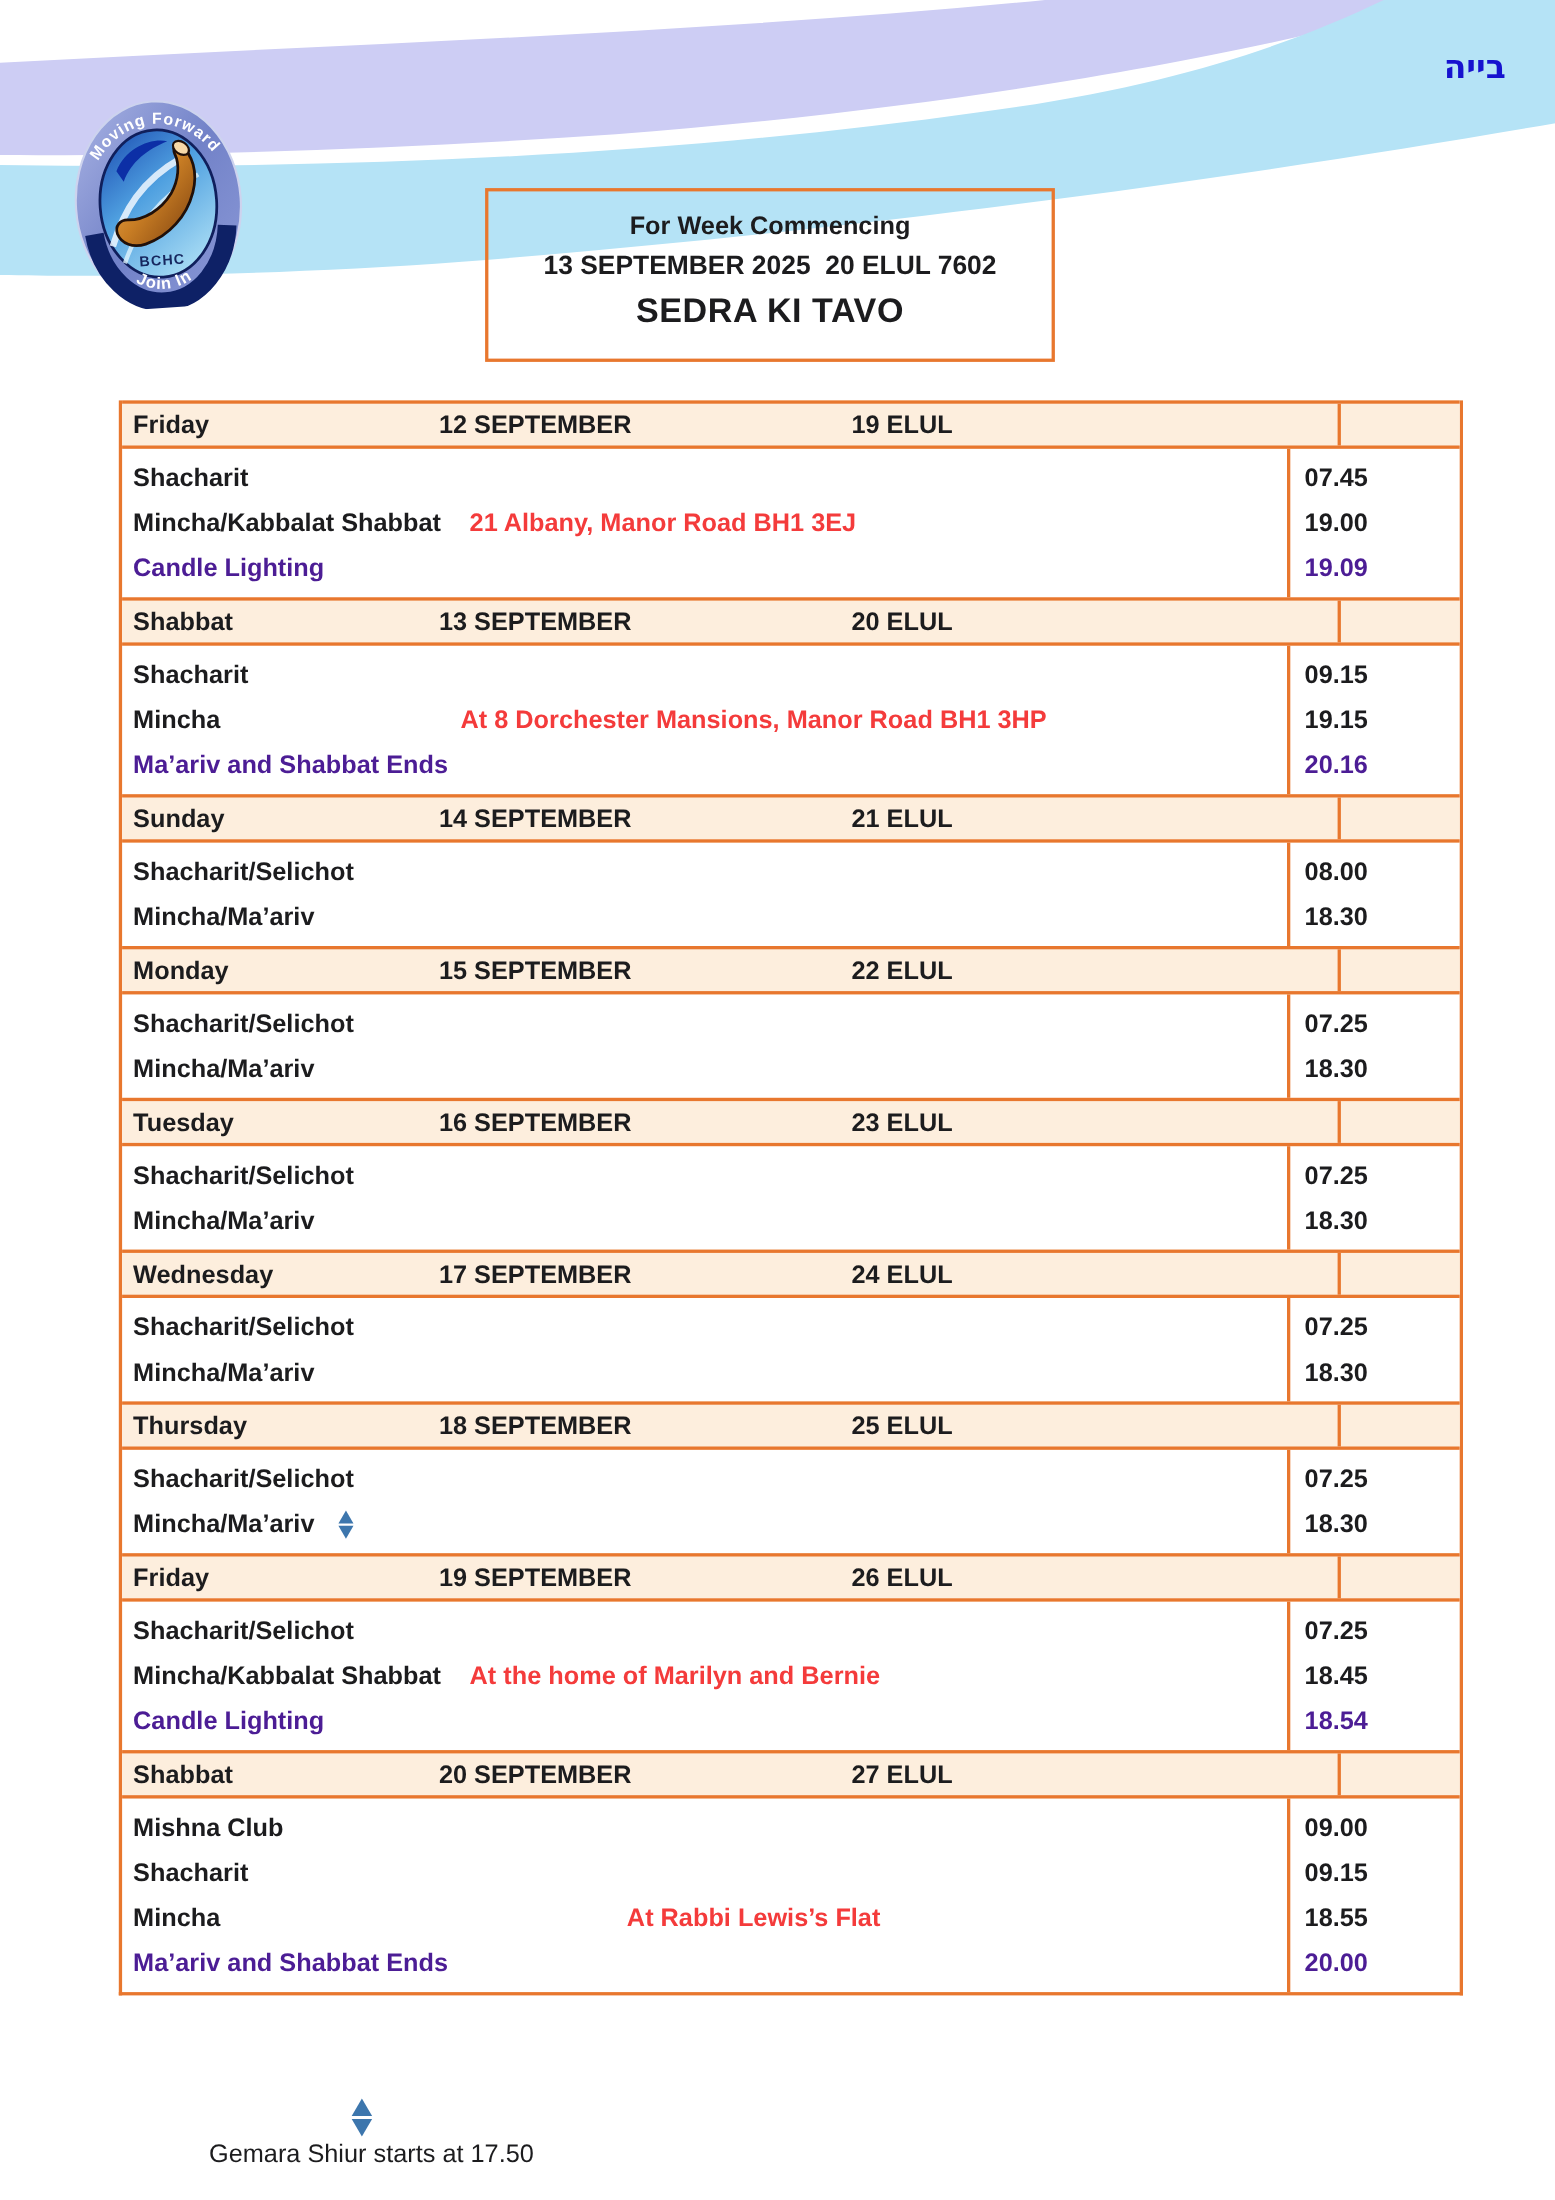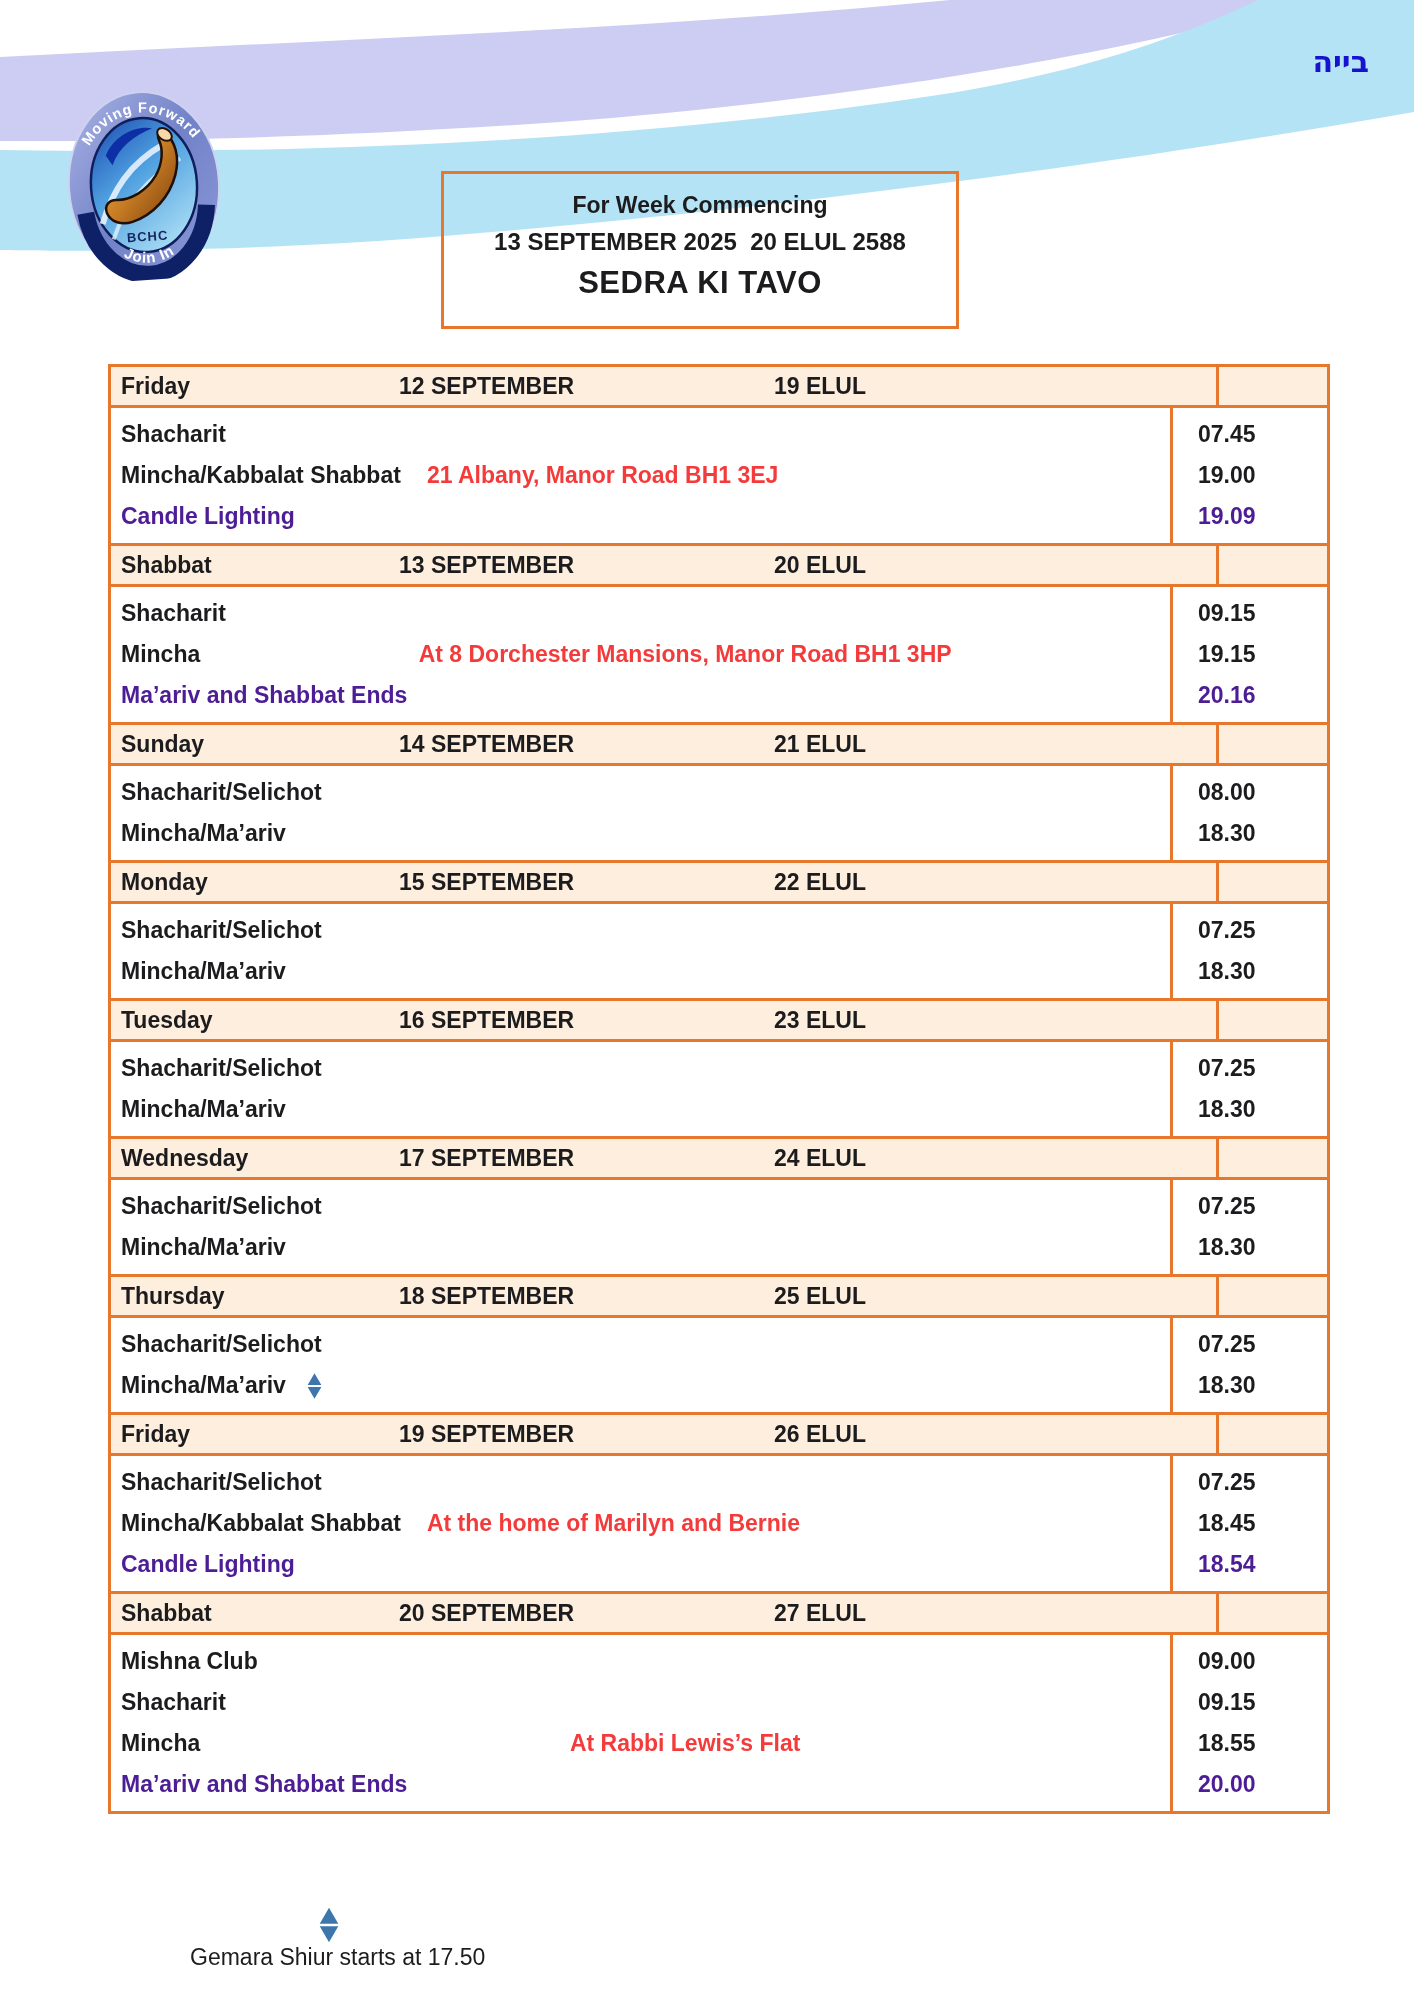--- a/index.html
+++ b/index.html
@@ -24,21 +24,21 @@
   .title-box .l1{margin-top:18px;font-size:23px;font-weight:700;}
   .title-box .l2{margin-top:9px;font-size:24px;font-weight:700;white-space:pre;}
   .title-box .l3{margin-top:9px;font-size:31px;font-weight:700;letter-spacing:.5px;}
   
   .sched{
     position:absolute;left:108px;top:364px;width:1216px;z-index:2;
     border:3px solid #E8772E;border-top:none;background:#fff;
   }
   .row{display:flex;}
   .cell-main{width:1059px;box-sizing:border-box;padding-left:10px;}
-  .cell-time{flex:1;border-left:3px solid #E8772E;box-sizing:border-box;padding-left:25px;}
+  .cell-time{flex:1;border-left:3px solid #E8772E;box-sizing:border-box;padding-left:13px;}
   .row.hdr{
     background:#FDEEDD;border-top:3px solid #E8772E;border-bottom:3px solid #E8772E;
     font-size:23px;font-weight:700;line-height:38px;gap:46px;
   }
   .row.hdr .cell-main{display:flex;}
   .row.hdr .day{width:278px;}
   .row.hdr .date{width:375px;}
   .row.hdr .elul{flex:1;}
   .row.bdy{font-size:23px;font-weight:700;align-items:flex-end;}
   .row.bdy .cell-main,.row.bdy .cell-time{padding-top:6px;padding-bottom:6px;}
@@ -96,21 +96,21 @@
   </text>
   <text font-size="15" font-weight="700" fill="#ffffff" letter-spacing="1">
     <textPath href="#arcBot" startOffset="50%" text-anchor="middle">Join In</textPath>
   </text>
 </svg>
 
 <div class="hebrew">בייה</div>
 
 <div class="title-box">
   <div class="l1">For Week Commencing</div>
-  <div class="l2">13 SEPTEMBER 2025  20 ELUL 2588</div>
+  <div class="l2">13 SEPTEMBER 2025  20 ELUL 7602</div>
   <div class="l3">SEDRA KI TAVO</div>
 </div>
 
 <div class="sched" id="schedule">
     <div class="row hdr">
       <div class="cell-main">
         <span class="day">Friday</span>
         <span class="date">12 SEPTEMBER</span>
         <span class="elul">19 ELUL</span>
       </div>

